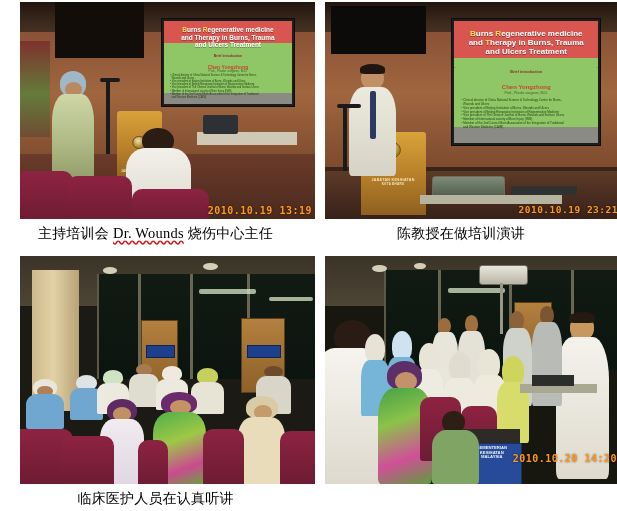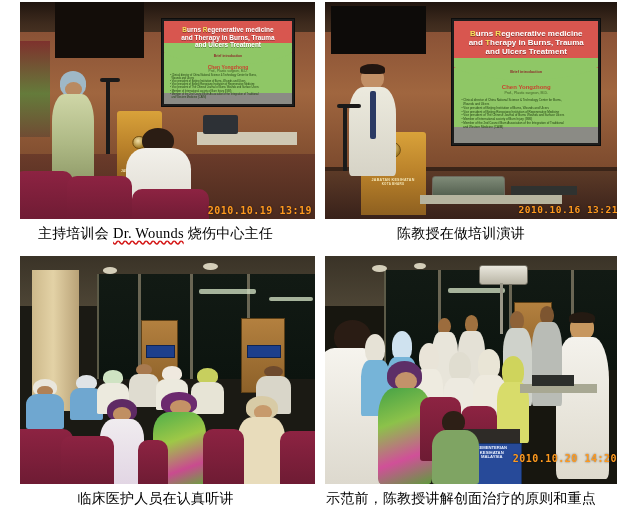--- a/index.html
+++ b/index.html
@@ -346,21 +346,21 @@
           <div class="ph-layer" style="left:46%; top:22%; width:11%; height:44%; background:#2b3a63; border-radius:2px;"></div>
         </div>
 
         <div class="mic-stand" style="left:6%; top:48%; width:1.5%; height:30%;"></div>
         <div class="mic-stand" style="left:4%; top:47%; width:8%; height:2%; border-radius:3px;"></div>
 
         <div class="projector-box" style="left:36%; top:80%; width:24%; height:10%; background:linear-gradient(180deg,#7f8b78,#4e5a4a);"></div>
         <div class="ph-layer" style="left:32%; top:89%; width:48%; height:4%; background:#b6b49f;"></div>
         <div class="ph-layer" style="left:63%; top:85%; width:22%; height:4%; background:#2f3230;"></div>
 
-        <div class="timestamp ts-tr">2010.10.16 13:21</div>
+        <div class="timestamp ts-tr">2010.10.19 23:21</div>
       </div>
     </div>
 
     <div class="cell cell-bl">
       <div class="photo" style="background:#1b1a14;">
         <div class="ph-layer hall-ceiling"></div>
         <div class="ph-layer hall-glass">
           <div class="mullion" style="left:18%;"></div>
           <div class="mullion" style="left:42%;"></div>
           <div class="mullion" style="left:68%;"></div>
@@ -537,17 +537,14 @@
   </div>
 
   <div class="cap cap-bl">
     <span class="cap-text">临床医护人员在认真听讲</span>
   </div>
 
   <div class="cap cap-tr">
     <span class="cap-text">陈教授在做培训演讲</span>
   </div>
 
-  <div class="cap cap-br">
-    <span class="cap-text">示范前，陈教授讲解创面治疗的原则和重点</span>
-  </div>
 
 </div>
 
 </body></html>

